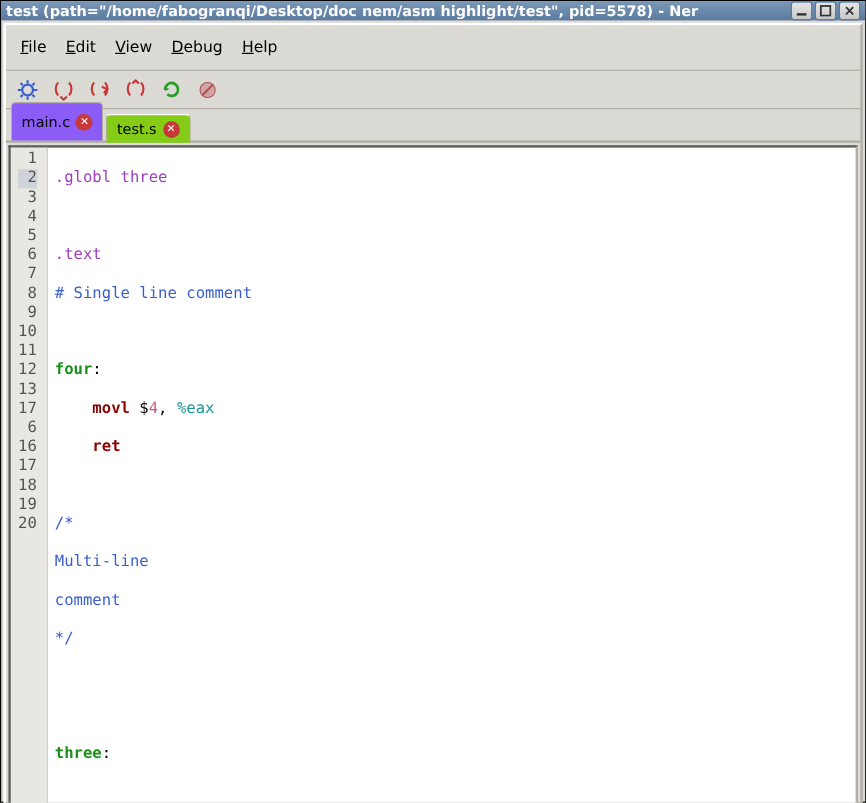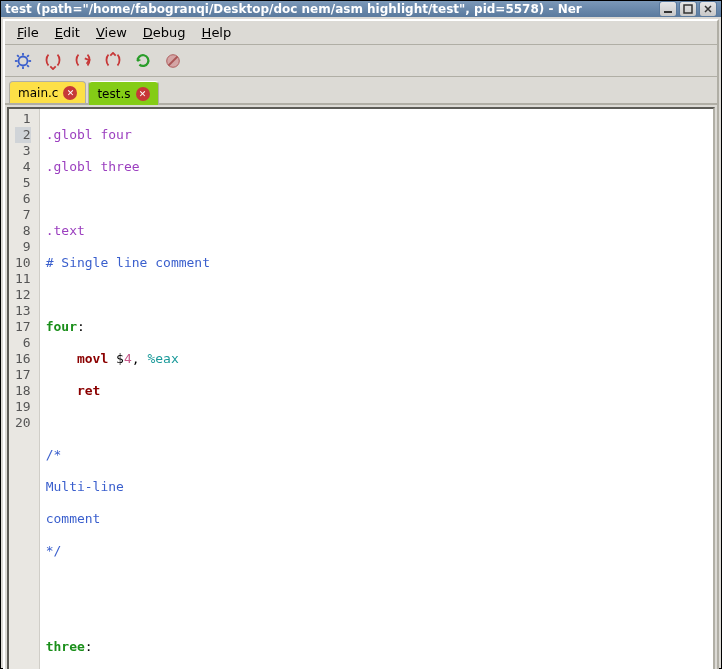--- a/index.html
+++ b/index.html
@@ -49,21 +49,21 @@
   border-top-color: #fff;
   border-left-color: #fff;
   display: flex;
   flex-direction: column;
   background: #dcdad5;
 }
 .menubar {
   display: flex;
   gap: 4px;
   padding: 2px 6px;
-  height: 24px;
+  height: 38px;
   align-items: center;
   border-bottom: 1px solid #b0aea5;
 }
 .menu-item {
   padding: 2px 6px;
   font-size: 13px;
   color: #000;
 }
 .menu-item u { text-decoration: underline; }
 .toolbar {
@@ -89,27 +89,27 @@
   align-items: flex-end;
   border-bottom: 2px solid #b0aea5;
   position: relative;
 }
 .file-tab {
   padding: 3px 8px;
   border: 1px solid #b0aea5;
   border-bottom: none;
   border-top-left-radius: 4px;
   border-top-right-radius: 4px;
-  background: #fde047;
+  background: #8b5cf6;
   display: flex;
   align-items: center;
   gap: 5px;
   font-size: 12px;
   margin-right: 2px;
-  height: 22px;
+  height: 32px;
 }
 .file-tab.active {
   background: #84cc16;
   height: 24px;
   border-top: 1px solid #fff;
   margin-bottom: -2px;
   z-index: 2;
   position: relative;
 }
 .tab-close {
@@ -280,21 +280,20 @@
           <div>13</div>
           <div>17</div>
           <div>6</div>
           <div>16</div>
           <div>17</div>
           <div>18</div>
           <div>19</div>
           <div>20</div>
         </div>
         <div class="code">
-<div class="code-line"><span class="c-dir">.globl four</span></div>
 <div class="code-line"><span class="c-dir">.globl three</span></div>
 <div class="code-line"></div>
 <div class="code-line"><span class="c-dir">.text</span></div>
 <div class="code-line"><span class="c-comm"># Single line comment</span></div>
 <div class="code-line"></div>
 <div class="code-line"><span class="c-labdef">four</span><span>:</span></div>
 <div class="code-line">    <span class="c-mnem">movl</span> <span>$</span><span class="c-num">4</span><span>, </span><span class="c-reg">%eax</span></div>
 <div class="code-line">    <span class="c-mnem">ret</span></div>
 <div class="code-line"></div>
 <div class="code-line"><span class="c-comm">/*</span></div>

